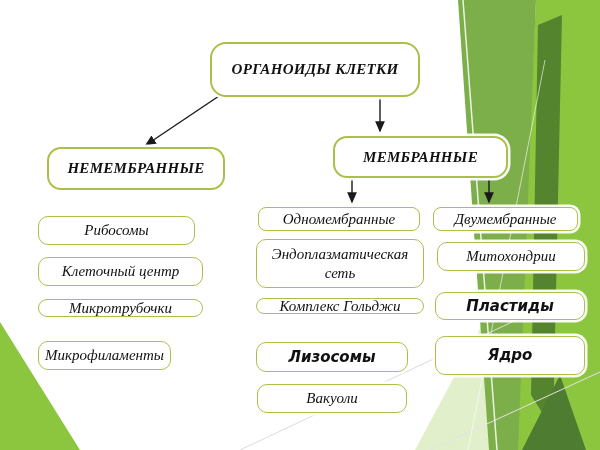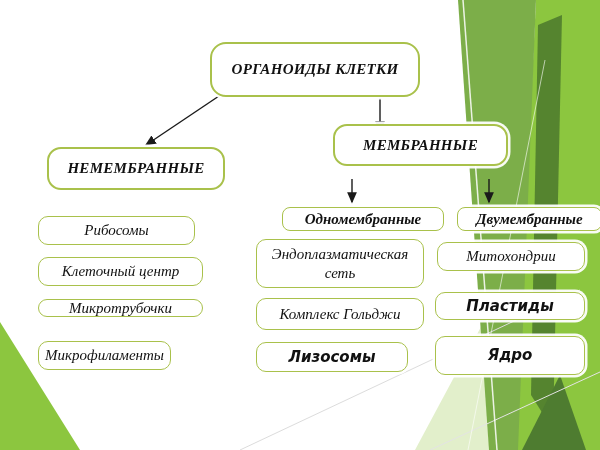--- a/index.html
+++ b/index.html
@@ -33,21 +33,21 @@
     box-sizing:border-box;
     padding:2px 6px;
   }
   .hdr{
     font-weight:bold;
     border-width:2px;
     border-radius:14px;
     font-size:15px;
     letter-spacing:.3px;
   }
-  .subhdr{font-weight:bold;border-radius:8px;margin-left:24px;}
+  .subhdr{font-weight:normal;border-radius:8px;}
   .sans{font-family:"DejaVu Sans","Liberation Sans",sans-serif;font-weight:bold;font-size:15px;}
   svg.connectors{position:absolute;top:0;left:0;}
 </style>
 </head>
 <body>
 
 <div class="slide">
 
   <div class="deco deco-pale"></div>
   <div class="deco deco-lime-right"></div>
@@ -77,25 +77,26 @@
 
   <div class="box hdr" style="left:210px;top:42px;width:210px;height:55px;border-radius:16px;text-align:right;">ОРГАНОИДЫ КЛЕТКИ</div>
 
   <div class="box hdr" style="left:35px;top:147px;width:178px;height:43px;margin-left:12px;">НЕМЕМБРАННЫЕ</div>
 
   <div class="box" style="left:38px;top:216px;width:157px;height:29px;padding-left:6px;">Рибосомы</div>
   <div class="box" style="left:38px;top:257px;width:165px;height:29px;">Клеточный центр</div>
   <div class="box" style="left:38px;top:299px;width:165px;height:18px;">Микротрубочки</div>
   <div class="box" style="left:38px;top:341px;width:133px;height:29px;">Микрофиламенты</div>
 
-  <div class="box hdr" style="left:333px;top:124px;width:175px;height:42px;">МЕМБРАННЫЕ</div>
+  <div class="box hdr" style="left:333px;top:136px;width:175px;height:42px;">МЕМБРАННЫЕ</div>
 
   <div class="box subhdr" style="left:258px;top:207px;width:162px;height:24px;">Одномембранные</div>
   <div class="box" style="left:256px;top:239px;width:168px;height:49px;">Эндоплазматическая сеть</div>
-  <div class="box" style="left:256px;top:298px;width:168px;height:32px;font-style:italic;">Комплекс Гольджи</div>
+  <div class="box" style="left:256px;top:298px;width:168px;height:16px;font-style:italic;">Комплекс Гольджи</div>
   <div class="box sans" style="left:256px;top:342px;width:152px;height:30px;">Лизосомы</div>
+  <div class="box" style="left:257px;top:384px;width:150px;height:29px;">Вакуоли</div>
 
   <div class="box subhdr" style="left:433px;top:207px;width:145px;height:24px;">Двумембранные</div>
   <div class="box" style="left:437px;top:242px;width:148px;height:29px;">Митохондрии</div>
   <div class="box sans" style="left:435px;top:292px;width:150px;height:28px;">Пластиды</div>
   <div class="box sans" style="left:435px;top:336px;width:150px;height:39px;">Ядро</div>
 
 </div>
 
 </body></html>

